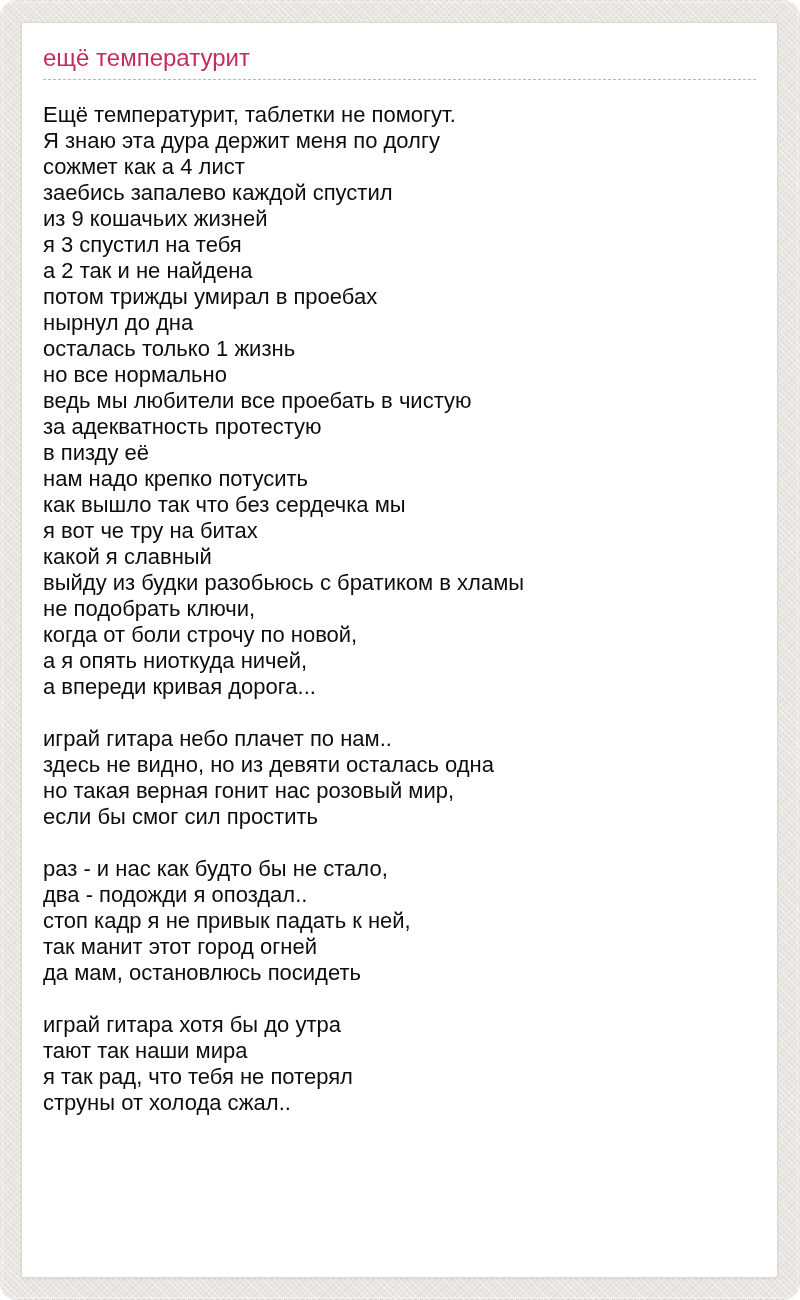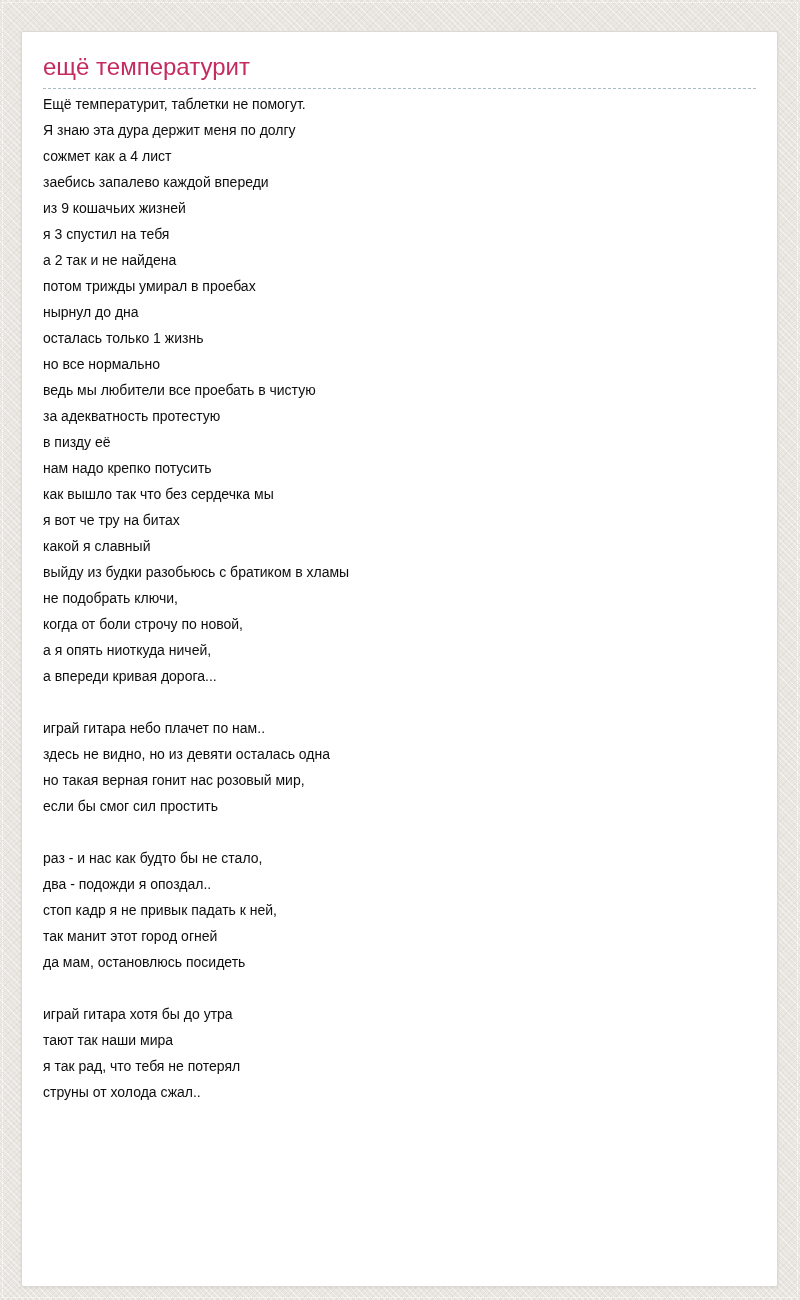--- a/index.html
+++ b/index.html
@@ -10,21 +10,22 @@
   }
 
   .page {
     position: relative;
     width: 800px;
     height: 1300px;
     background-color: var(--color-page-bg, #e9e6e1);
     background-image:
       repeating-linear-gradient(45deg, rgba(255,255,255,0.45) 0 1px, rgba(0,0,0,0) 1px 4px),
       repeating-linear-gradient(-45deg, rgba(205,200,192,0.28) 0 1px, rgba(0,0,0,0) 1px 4px);
-    padding: 31px 21px;
+    padding: 22px 21px;
+    border-radius: 17px;
   }
 
   
   .page::after {
     content: "";
     position: absolute;
     left: 2px; top: 2px; right: 2px; bottom: 2px;
     border: 1px dotted rgba(255,255,255,0.9);
     pointer-events: none;
   }
@@ -60,22 +61,22 @@
     color: #3b3b3b;
   }
 
   .artist-link {
     color: var(--color-artist-link, #47a2b3);
     text-decoration: none;
     cursor: pointer;
   }
 
   .lyrics {
-    margin-top: 2px;
-    font-size: 14px;
+    margin-top: 22px;
+    font-size: 22px;
     line-height: 26px;
     color: var(--color-lyrics-text, #0d0d0d);
   }
 
   .lyric-line {
     white-space: pre;
   }
 </style>
 </head>
 <body>
@@ -84,21 +85,21 @@
   <div class="card">
 
     <div class="song-header">
       <h1 class="song-title">ещё температурит</h1>
     </div>
 
     <div class="lyrics" id="lyrics">
         <div class="lyric-line">Ещё температурит, таблетки не помогут.</div>
         <div class="lyric-line">Я знаю эта дура держит меня по долгу</div>
         <div class="lyric-line">сожмет как а 4 лист</div>
-        <div class="lyric-line">заебись запалево каждой впереди</div>
+        <div class="lyric-line">заебись запалево каждой спустил</div>
         <div class="lyric-line">из 9 кошачьих жизней</div>
         <div class="lyric-line">я 3 спустил на тебя</div>
         <div class="lyric-line">а 2 так и не найдена</div>
         <div class="lyric-line">потом трижды умирал в проебах</div>
         <div class="lyric-line">нырнул до дна</div>
         <div class="lyric-line">осталась только 1 жизнь</div>
         <div class="lyric-line">но все нормально</div>
         <div class="lyric-line">ведь мы любители все проебать в чистую</div>
         <div class="lyric-line">за адекватность протестую</div>
         <div class="lyric-line">в пизду её</div>

